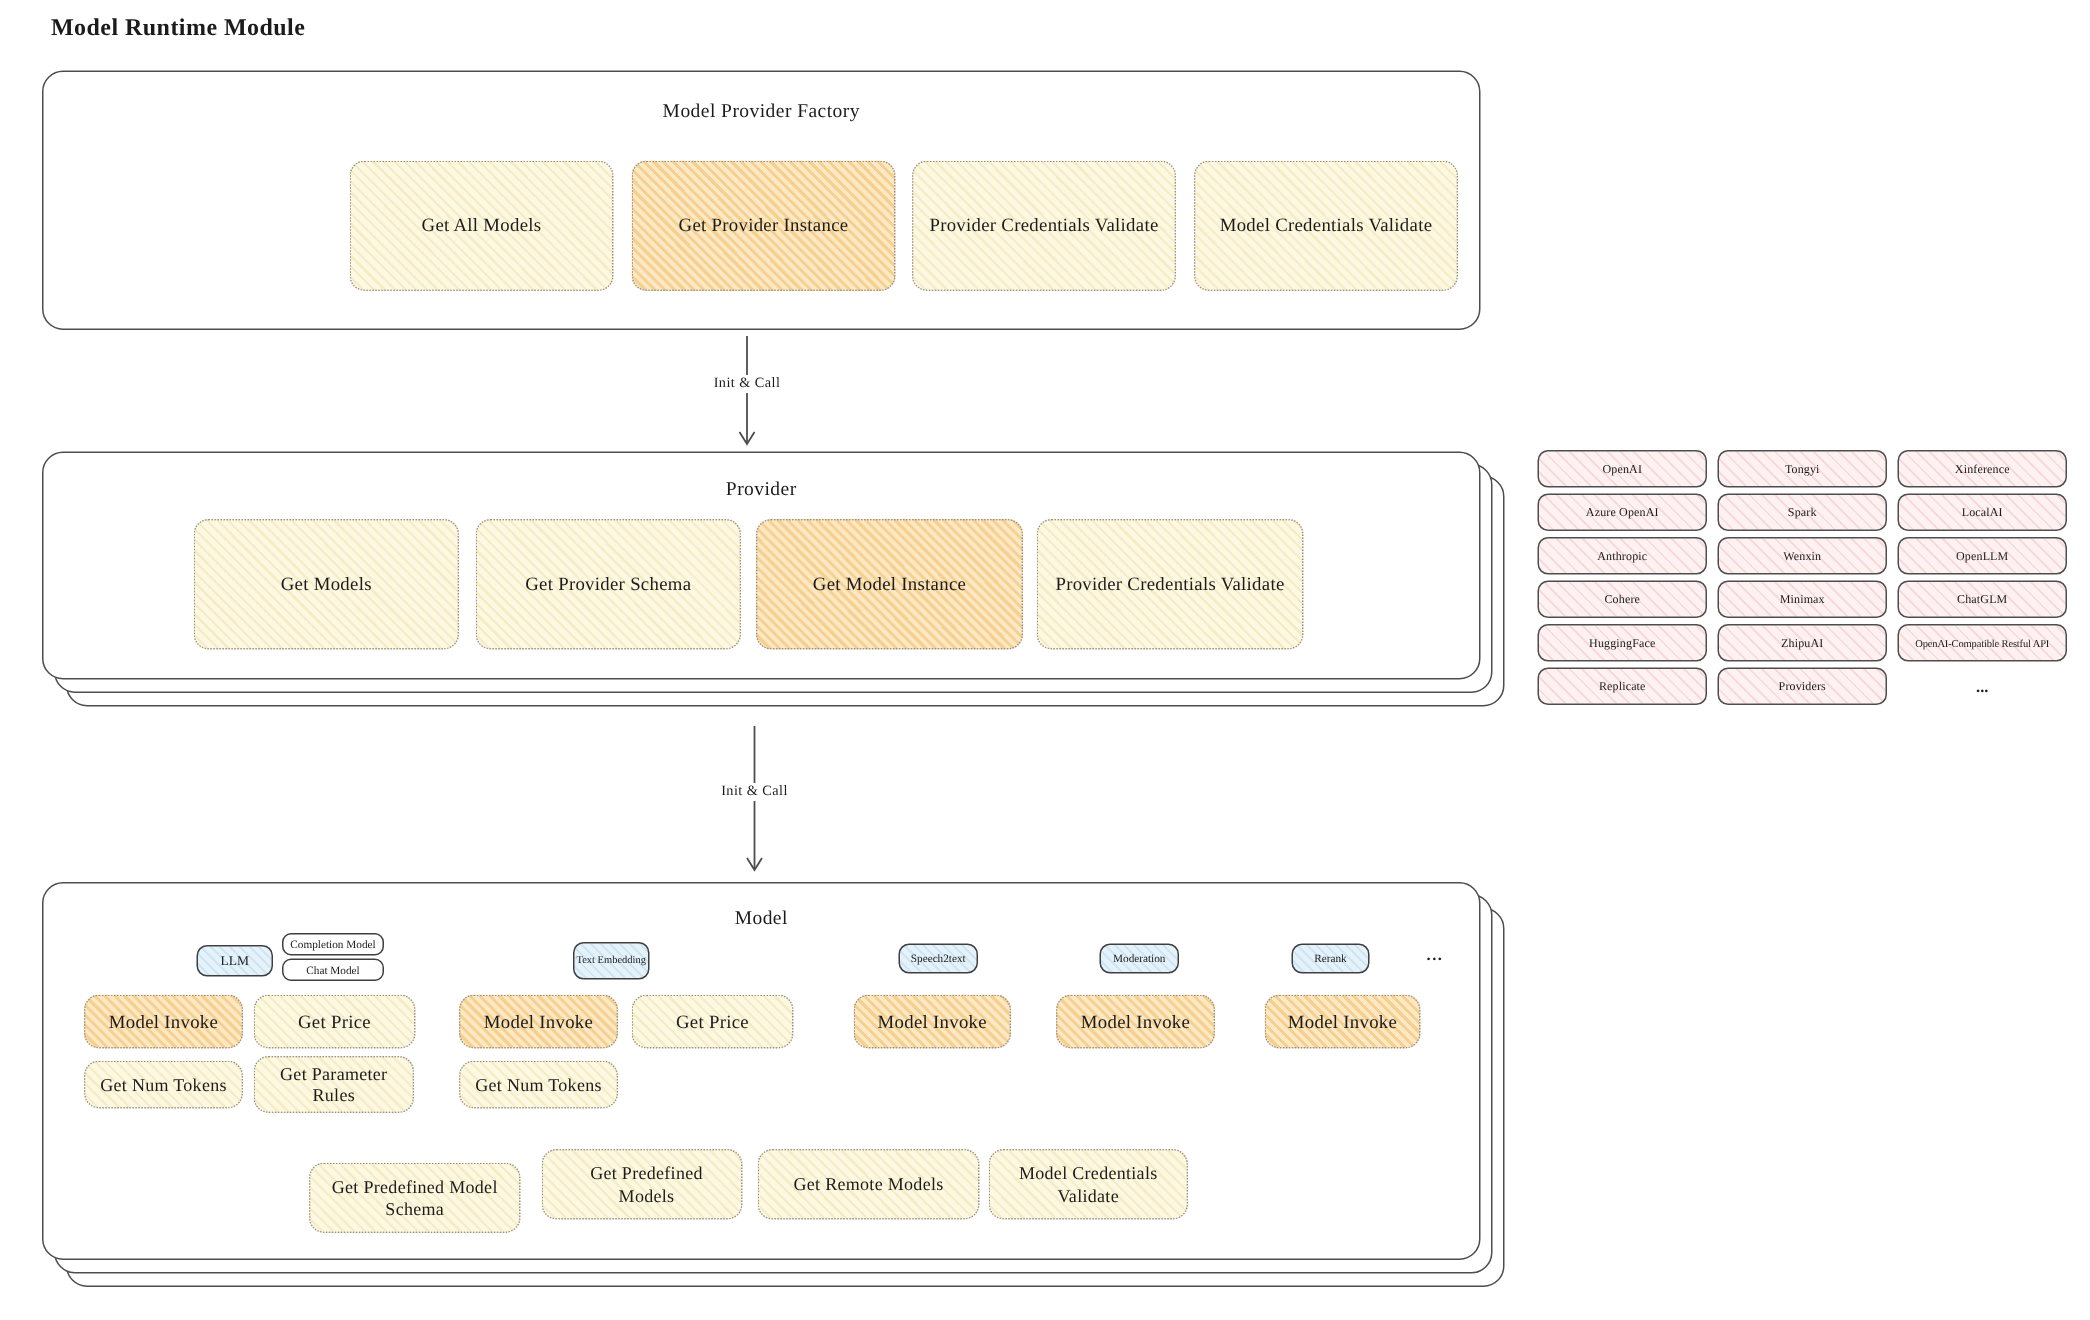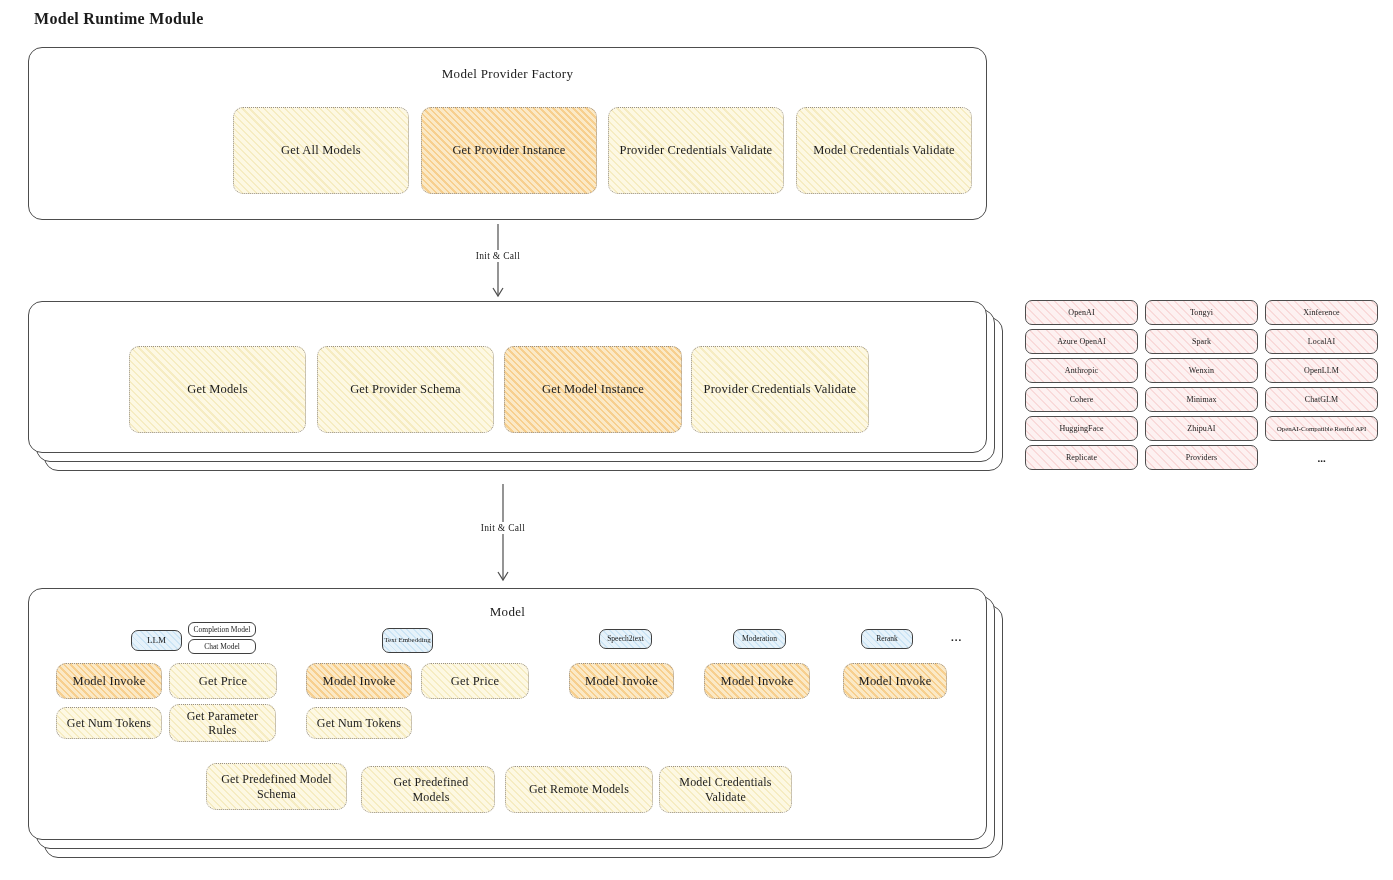--- a/index.html
+++ b/index.html
@@ -90,20 +90,21 @@
 
   <svg class="arrow" style="left:491px;top:224px;" width="14" height="74">
     <line x1="7" y1="0" x2="7" y2="71" stroke="#4d4d4d" stroke-width="1.2"></line>
     <polyline points="2,64 7,72 12,64" fill="none" stroke="#4d4d4d" stroke-width="1.2"></polyline>
   </svg>
   <div class="arrow-label" style="left:498px;top:250px;">Init &amp; Call</div>
 
   <div class="frame-back" style="left:44px;top:317px;width:957px;height:152px;"></div>
   <div class="frame-back" style="left:36px;top:309px;width:957px;height:151px;"></div>
   <div class="frame" style="left:28px;top:301px;width:957px;height:150px;">
+    <div class="sec-title" style="top:16px;">Provider</div>
     <div class="node fill-yellow" style="left:100px;top:44px;width:177px;height:87px;">
       <span>Get Models</span>
     </div>
     <div class="node fill-yellow" style="left:288px;top:44px;width:177px;height:87px;">
       <span>Get Provider Schema</span>
     </div>
     <div class="node fill-orange" style="left:475px;top:44px;width:178px;height:87px;">
       <span>Get Model Instance</span>
     </div>
     <div class="node fill-yellow" style="left:662px;top:44px;width:178px;height:87px;">
@@ -182,21 +183,21 @@
     <div class="node fill-yellow" style="left:27px;top:118px;width:106px;height:32px;font-size:12px;">
       <span>Get Num Tokens</span>
     </div>
     <div class="node fill-yellow" style="left:140px;top:115px;width:107px;height:38px;font-size:12px;">
       <span>Get Parameter Rules</span>
     </div>
     <div class="node fill-yellow" style="left:277px;top:118px;width:106px;height:32px;font-size:12px;">
       <span>Get Num Tokens</span>
     </div>
 
-    <div class="node fill-yellow" style="left:177px;top:174px;width:141px;height:47px;font-size:12px;">
+    <div class="node fill-yellow" style="left:177px;top:186px;width:141px;height:47px;font-size:12px;">
       <span>Get Predefined Model Schema</span>
     </div>
     <div class="node fill-yellow" style="left:332px;top:177px;width:134px;height:47px;font-size:12px;padding-left:12px;">
       <span>Get Predefined Models</span>
     </div>
     <div class="node fill-yellow" style="left:476px;top:177px;width:148px;height:47px;font-size:12px;">
       <span>Get Remote Models</span>
     </div>
     <div class="node fill-yellow" style="left:630px;top:177px;width:133px;height:47px;font-size:12px;">
       <span>Model Credentials Validate</span>

